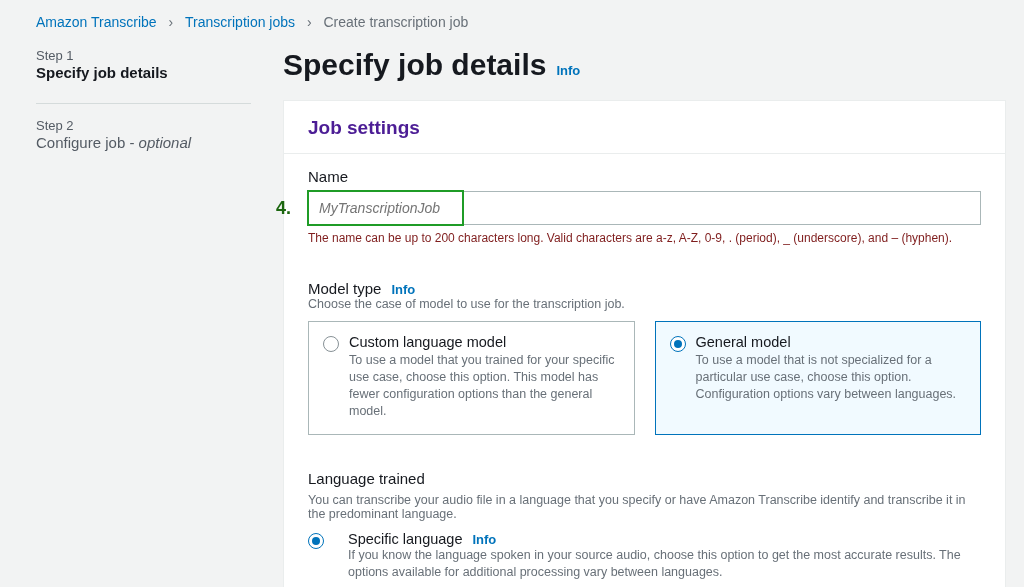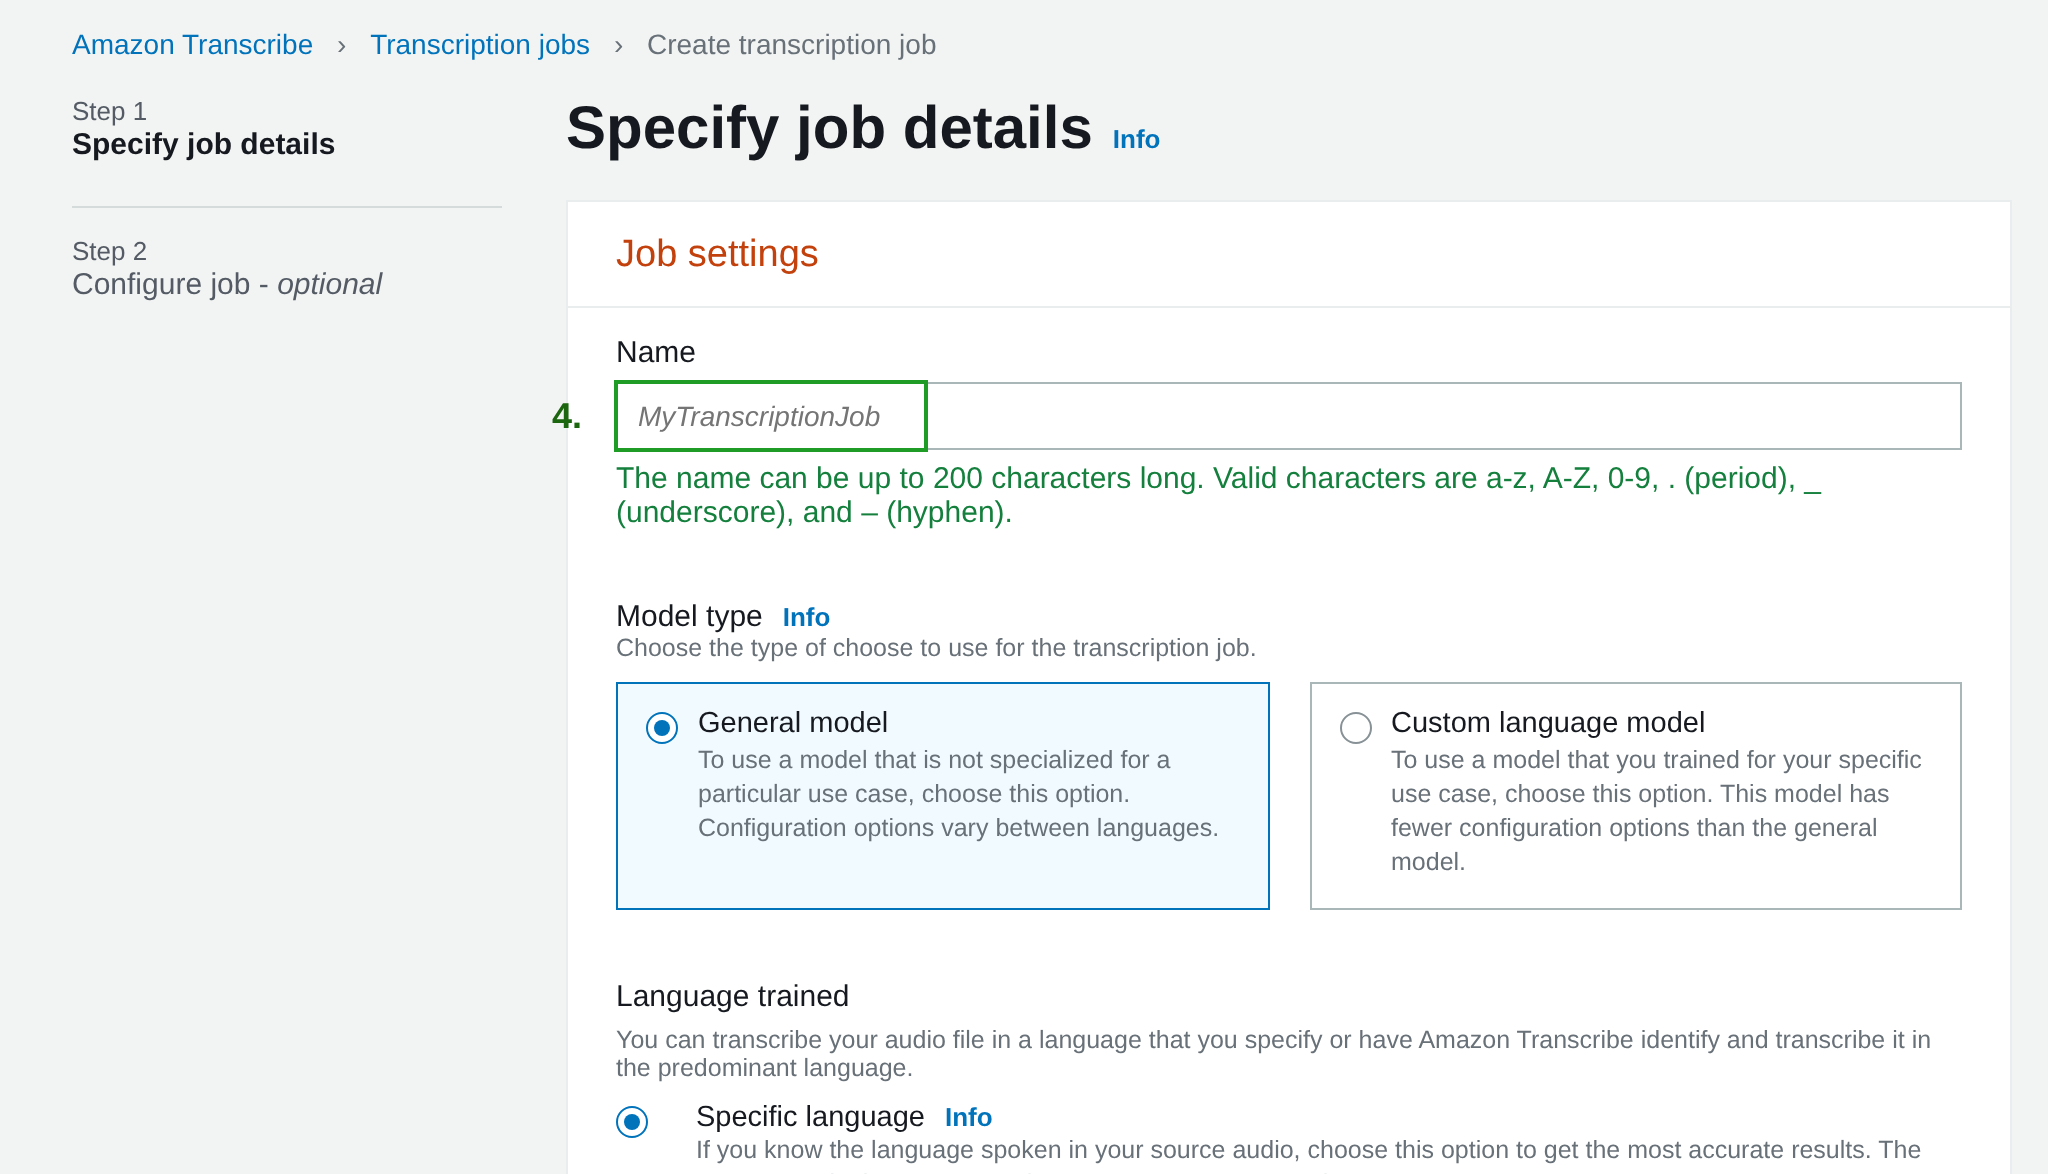--- a/index.html
+++ b/index.html
@@ -96,22 +96,22 @@
       background: #fff;
       border: 1px solid #eaeded;
       padding: 0;
     }
     .panel-header {
       padding: 16px 24px 14px 24px;
       border-bottom: 1px solid #eaeded;
     }
     .panel-header h2 {
       font-size: 19px;
-      font-weight: 400;
-      color: #c2410c;
+      font-weight: 700;
+      color: #4c1d95;
     }
     .panel-body {
       padding: 14px 24px 20px 24px;
     }
     .field-label {
       font-size: 15px;
       color: #16191f;
       margin-bottom: 6px;
     }
     .label-row {
@@ -147,22 +147,22 @@
     .highlight-box {
       position: absolute;
       left: -1px;
       top: -1px;
       width: 157px;
       height: 36px;
       border: 2px solid #1f9c26;
       pointer-events: none;
     }
     .help-text {
-      font-size: 15px;
-      color: #15803d;
+      font-size: 12px;
+      color: #7f1d1d;
       margin-top: 6px;
     }
     .section-gap {
       margin-top: 35px;
     }
     .tile-row {
       display: flex;
       gap: 20px;
       margin-top: 10px;
     }
@@ -280,34 +280,34 @@
             <input type="text" placeholder="MyTranscriptionJob" style="">
             <div class="highlight-box"></div>
           </div>
           <div class="help-text">The name can be up to 200 characters long. Valid characters are a-z, A-Z, 0-9, . (period), _ (underscore), and – (hyphen).</div>
 
           <div class="section-gap">
             <div class="label-row">
               <span class="field-label" style="margin:0">Model type</span>
               <a href="#" class="info-link">Info</a>
             </div>
-            <div class="sub-desc">Choose the type of choose to use for the transcription job.</div>
+            <div class="sub-desc">Choose the case of model to use for the transcription job.</div>
             <div class="tile-row">
+              <div class="tile">
+                <div class="radio"></div>
+                <div>
+                  <div class="tile-title">Custom language model</div>
+                  <div class="tile-desc">To use a model that you trained for your specific use case, choose this option. This model has fewer configuration options than the general model.</div>
+                </div>
+              </div>
               <div class="tile selected">
                 <div class="radio checked"></div>
                 <div>
                   <div class="tile-title">General model</div>
                   <div class="tile-desc">To use a model that is not specialized for a particular use case, choose this option. Configuration options vary between languages.</div>
-                </div>
-              </div>
-              <div class="tile">
-                <div class="radio"></div>
-                <div>
-                  <div class="tile-title">Custom language model</div>
-                  <div class="tile-desc">To use a model that you trained for your specific use case, choose this option. This model has fewer configuration options than the general model.</div>
                 </div>
               </div>
             </div>
           </div>
 
           <div class="section-gap">
             <div class="field-label">Language trained</div>
             <div class="sub-desc">You can transcribe your audio file in a language that you specify or have Amazon Transcribe identify and transcribe it in the predominant language.</div>
 
             <div class="lang-option">

